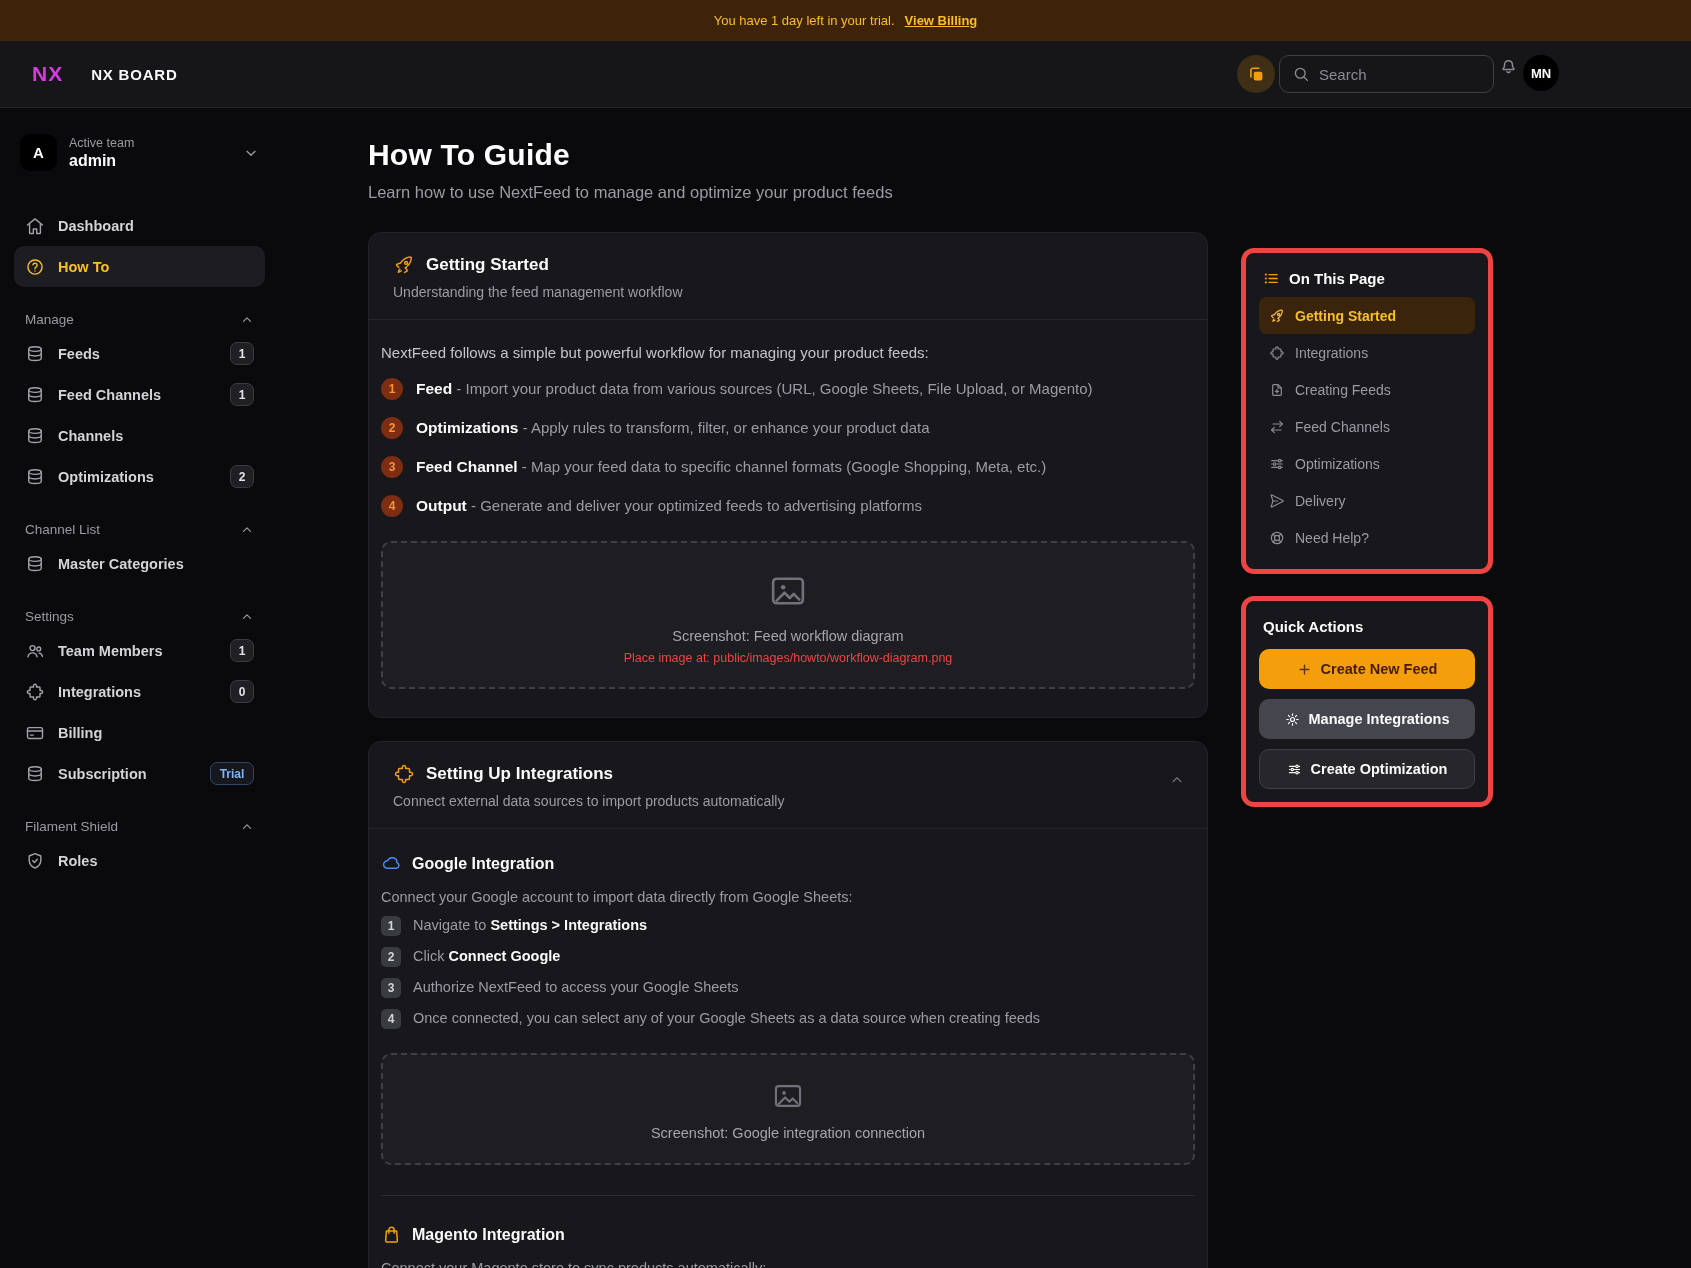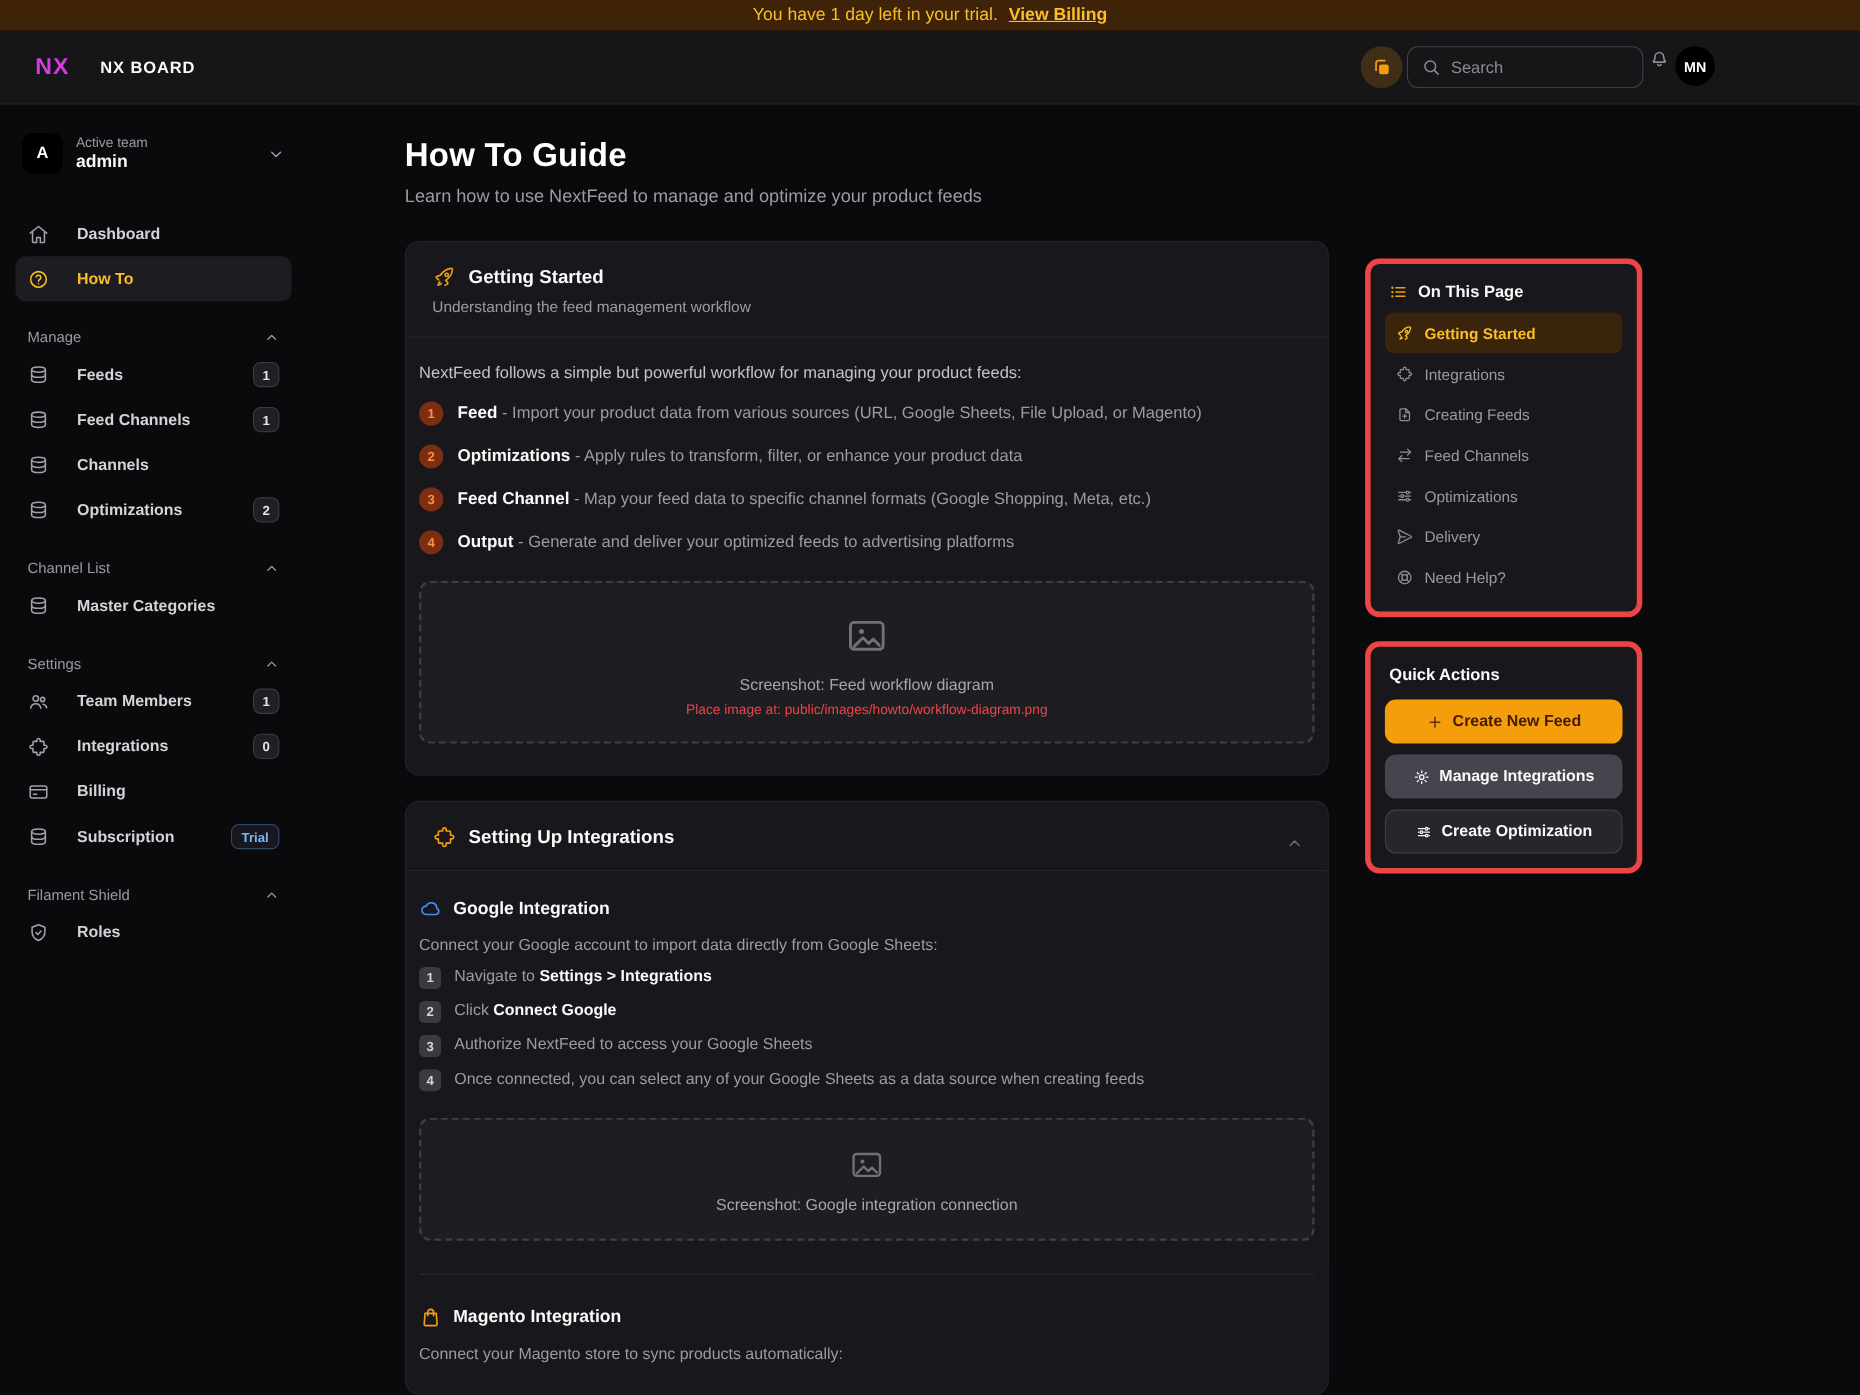--- a/index.html
+++ b/index.html
@@ -7,23 +7,23 @@
   body {
     background:#0a0a0c;
     font-family:"Liberation Sans", sans-serif;
     color:#e4e4e7;
     -webkit-font-smoothing:antialiased;
   }
   svg { display:block; }
 
   
   .banner {
-    height:28px; background:#3e2309; color:#fbbf24;
+    height:41px; background:#3e2309; color:#fbbf24;
     display:flex; align-items:center; justify-content:center; gap:10px;
-    font-size:16px;
+    font-size:13px;
   }
   .banner a { color:#fbbf24; font-weight:bold; text-decoration:underline; cursor:pointer; }
 
   
   .navbar {
     height:67px; background:#161619; border-bottom:1px solid #232328;
     display:flex; align-items:center; padding:0 32px;
   }
   .logo-mark { color:#d53be0; font-size:21px; font-weight:800; letter-spacing:1px; }
   .brand { margin-left:28px; font-size:15px; font-weight:bold; letter-spacing:.8px; color:#fafafa; }
@@ -58,21 +58,21 @@
     width:37px; height:37px; border-radius:10px; background:#000;
     display:flex; align-items:center; justify-content:center;
     color:#fff; font-size:15px; font-weight:bold;
   }
   .team-meta { display:flex; flex-direction:column; gap:2px; }
   .team-label { font-size:12.5px; color:#9a9aa3; }
   .team-name { font-size:16px; font-weight:bold; color:#fafafa; }
   .team-chev { margin-left:auto; color:#9a9aa3; }
 
   .sb-item {
-    display:flex; align-items:center; gap:25px; height:41px;
+    display:flex; align-items:center; gap:13px; height:41px;
     padding:0 11px; border-radius:10px; cursor:pointer; color:#d4d4d8;
     font-size:14.5px; font-weight:bold;text-align:right;
   }
   .sb-item .sb-ic { color:#a1a1aa; flex:none; }
   .sb-item.active { background:#1c1c21; color:#fbbf24; }
   .sb-item.active .sb-ic { color:#fbbf24; }
   .sb-badge {
     margin-left:auto; min-width:24px; height:23px; padding:0 6px;
     background:#202024; border:1px solid #3b3b42; border-radius:7px;
     display:flex; align-items:center; justify-content:center;
@@ -437,20 +437,21 @@
     <div class="card" style="margin-top:23px">
       <div class="card-header">
         <div class="card-title-row">
           <span style="color:#f59e0b">
             <svg width="22" height="22" viewBox="0 0 24 24" fill="none" stroke="currentColor" stroke-width="1.6" stroke-linecap="round" stroke-linejoin="round">
               <path d="M10.2 4.6a1.8 1.8 0 1 1 3.6 0V6h3.2a1 1 0 0 1 1 1v3.2h1.4a1.8 1.8 0 1 1 0 3.6H18V17a1 1 0 0 1-1 1h-3.2v1.4a1.8 1.8 0 1 1-3.6 0V18H7a1 1 0 0 1-1-1v-3.2H4.6a1.8 1.8 0 1 1 0-3.6H6V7a1 1 0 0 1 1-1h3.2V4.6z"></path>
             </svg>
           </span>
           <span class="card-title">Setting Up Integrations</span>
         </div>
+        <div class="card-subtitle">Connect external data sources to import products automatically</div>
         <span class="card-chev">
           <svg width="16" height="16" viewBox="0 0 24 24" fill="none" stroke="currentColor" stroke-width="2" stroke-linecap="round" stroke-linejoin="round">
               <path d="M6 14.5l6-6 6 6"></path>
             </svg>
         </span>
       </div>
       <div class="card-body">
 
         <div class="sub-title-row">
           <span style="color:#4b8bf5">

